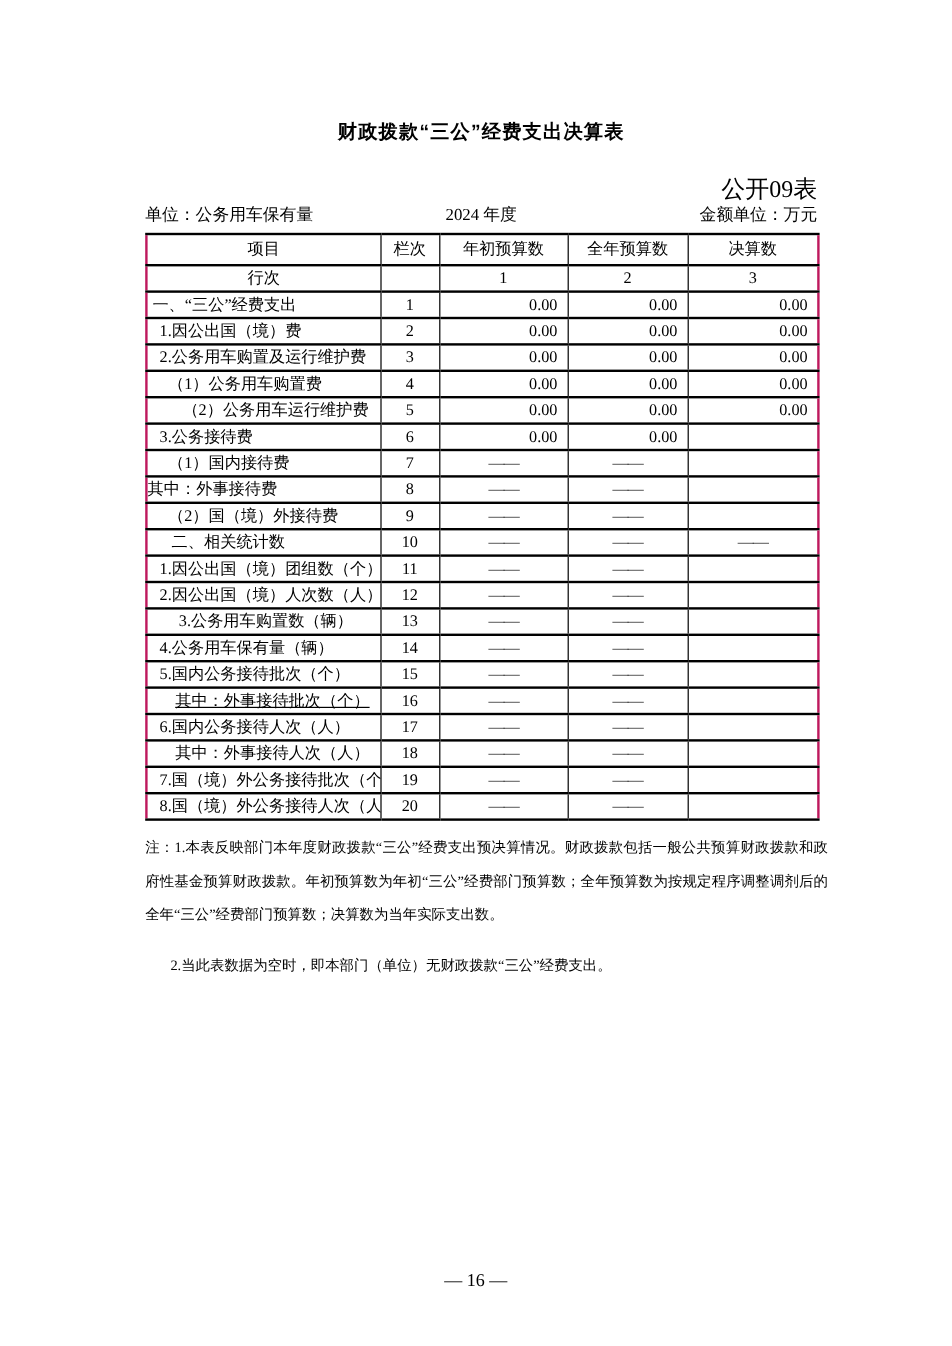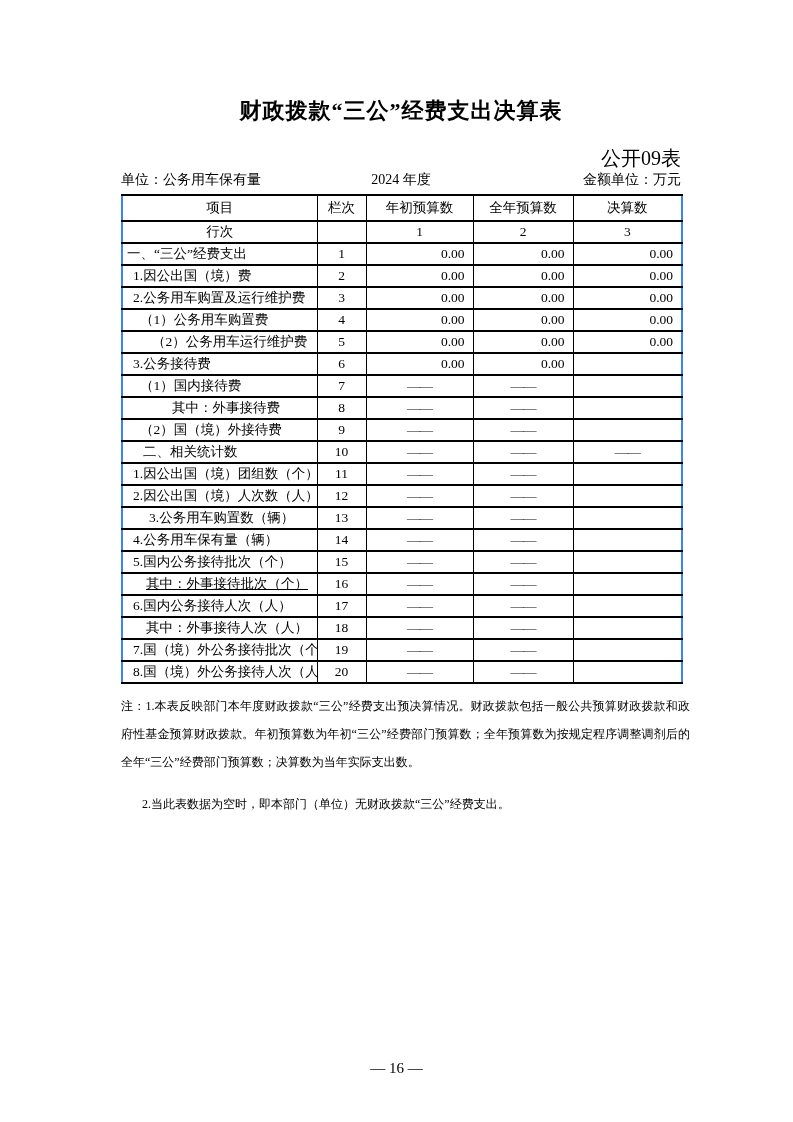--- a/index.html
+++ b/index.html
@@ -4,23 +4,23 @@
 <style>
   * { margin: 0; padding: 0; box-sizing: border-box; }
   html, body { background: #ffffff; }
   body { width: 793px; height: 1122px; font-family: "Liberation Serif", serif; color: #000; }
   .page { position: relative; width: 793px; height: 1122px; background: #fff; overflow: hidden; }
   .content { position: absolute; left: 121px; top: 0; width: 560px; }
 
   .doc-title {
     margin-top: 96px;
     text-align: center;
-    font-family: Liberation Serif, serif;
+    font-family: Liberation Sans, sans-serif;
     font-weight: bold;
-    font-size: 22px;
+    font-size: 16px;
     line-height: 30px;
     letter-spacing: 1px;
   }
   .form-code {
     margin-top: 23px;
     text-align: right;
     font-size: 20px;
     line-height: 18px;
   }
   .meta-row {
@@ -43,21 +43,21 @@
   table.main th, table.main td {
     border-left: 1px solid #000;
     border-right: 1px solid #000;
     border-top: 2px solid #000;
     border-bottom: 2px solid #000;
     font-size: 13.5px;
     font-weight: normal;
     overflow: hidden;
     white-space: nowrap;
   }
-  table.main { border: 2px solid #3b82f6; }
+  table.main { border: 2px solid #be185d; }
   table.main th { height: 26px; text-align: center; }
   table.main td { height: 22px; }
   td.c-item { text-align: left; }
   td.c-center, th.c-center { text-align: center; }
   td.c-num { text-align: right; padding-right: 8px; }
   td.c-dash { text-align: center; letter-spacing: -1px; color: #333; }
 
   .notes {
     margin-top: 8px;
     width: 569px;
@@ -163,21 +163,21 @@
             <td class="c-num"></td>
           </tr>
           <tr>
             <td class="c-item" style="padding-left: 17px;">（1）国内接待费</td>
             <td class="c-center">7</td>
             <td class="c-dash">——</td>
             <td class="c-dash">——</td>
             <td class="c-num"></td>
           </tr>
           <tr>
-            <td class="c-item" style="padding-left: 49px;">其中：外事接待费</td>
+            <td class="c-item" style="">其中：外事接待费</td>
             <td class="c-center">8</td>
             <td class="c-dash">——</td>
             <td class="c-dash">——</td>
             <td class="c-num"></td>
           </tr>
           <tr>
             <td class="c-item" style="padding-left: 17px;">（2）国（境）外接待费</td>
             <td class="c-center">9</td>
             <td class="c-dash">——</td>
             <td class="c-dash">——</td>

